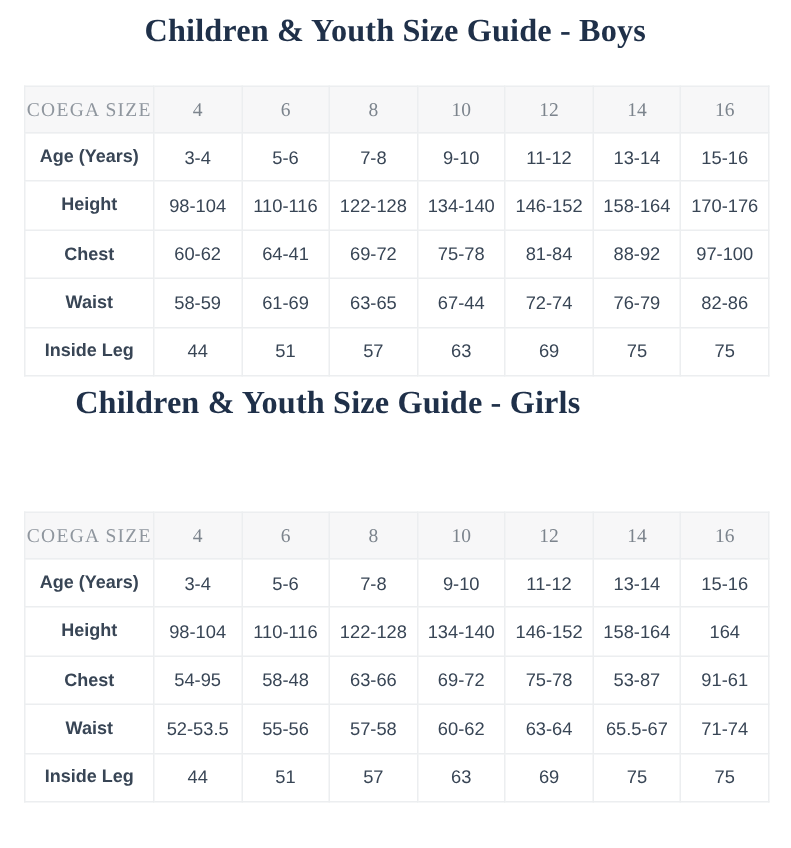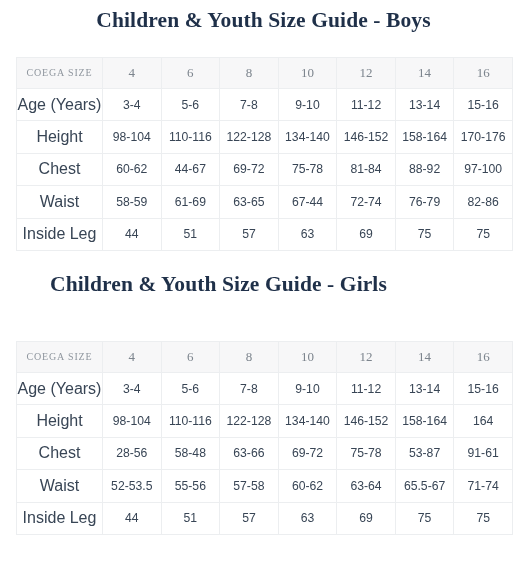--- a/index.html
+++ b/index.html
@@ -33,21 +33,21 @@
   }
   .title-boys {
     position: absolute;
     left: 0;
     top: 8px;
     width: 527px;
   }
   .title-girls {
     position: absolute;
     left: 0;
-    top: 272px;
+    top: 256px;
     width: 437px;
   }
   .size-table {
     position: absolute;
     left: 16px;
     width: 496px;
     border-collapse: collapse;
     table-layout: fixed;
     background: #ffffff;
   }
@@ -65,36 +65,36 @@
     padding: 0;
     height: 31.4px;
     line-height: 1.15;
   }
   .size-table thead th {
     background: #f7f7f8;
     height: 30px;
   }
   .head-label {
     font-family: "Liberation Serif", serif;
-    font-size: 10px;
+    font-size: 13px;
     font-weight: normal;
     color: #8f969e;
     letter-spacing: 0.85px;
   }
   .head-size {
     font-family: "Liberation Serif", serif;
     font-size: 13px;
     font-weight: normal;
     color: #7c848d;
   }
   .row-label {
     font-family: "Liberation Sans", sans-serif;
-    font-size: 16px;
+    font-size: 12px;
     color: #384555;
-    font-weight: normal;
+    font-weight: bold;
     margin-left: 48px;
   }
   .cell-value {
     font-family: "Liberation Sans", sans-serif;
     font-size: 12.2px;
     color: #384555;
     font-weight: normal;
   }
 </style>
 </head>
@@ -144,21 +144,21 @@
         <td class="cell-value">110-116</td>
         <td class="cell-value">122-128</td>
         <td class="cell-value">134-140</td>
         <td class="cell-value">146-152</td>
         <td class="cell-value">158-164</td>
         <td class="cell-value">170-176</td>
       </tr>
       <tr>
         <td class="row-label">Chest</td>
         <td class="cell-value">60-62</td>
-        <td class="cell-value">44-67</td>
+        <td class="cell-value">64-41</td>
         <td class="cell-value">69-72</td>
         <td class="cell-value">75-78</td>
         <td class="cell-value">81-84</td>
         <td class="cell-value">88-92</td>
         <td class="cell-value">97-100</td>
       </tr>
       <tr>
         <td class="row-label">Waist</td>
         <td class="cell-value">58-59</td>
         <td class="cell-value">61-69</td>
@@ -222,21 +222,21 @@
         <td class="cell-value">98-104</td>
         <td class="cell-value">110-116</td>
         <td class="cell-value">122-128</td>
         <td class="cell-value">134-140</td>
         <td class="cell-value">146-152</td>
         <td class="cell-value">158-164</td>
         <td class="cell-value">164</td>
       </tr>
       <tr>
         <td class="row-label">Chest</td>
-        <td class="cell-value">28-56</td>
+        <td class="cell-value">54-95</td>
         <td class="cell-value">58-48</td>
         <td class="cell-value">63-66</td>
         <td class="cell-value">69-72</td>
         <td class="cell-value">75-78</td>
         <td class="cell-value">53-87</td>
         <td class="cell-value">91-61</td>
       </tr>
       <tr>
         <td class="row-label">Waist</td>
         <td class="cell-value">52-53.5</td>

